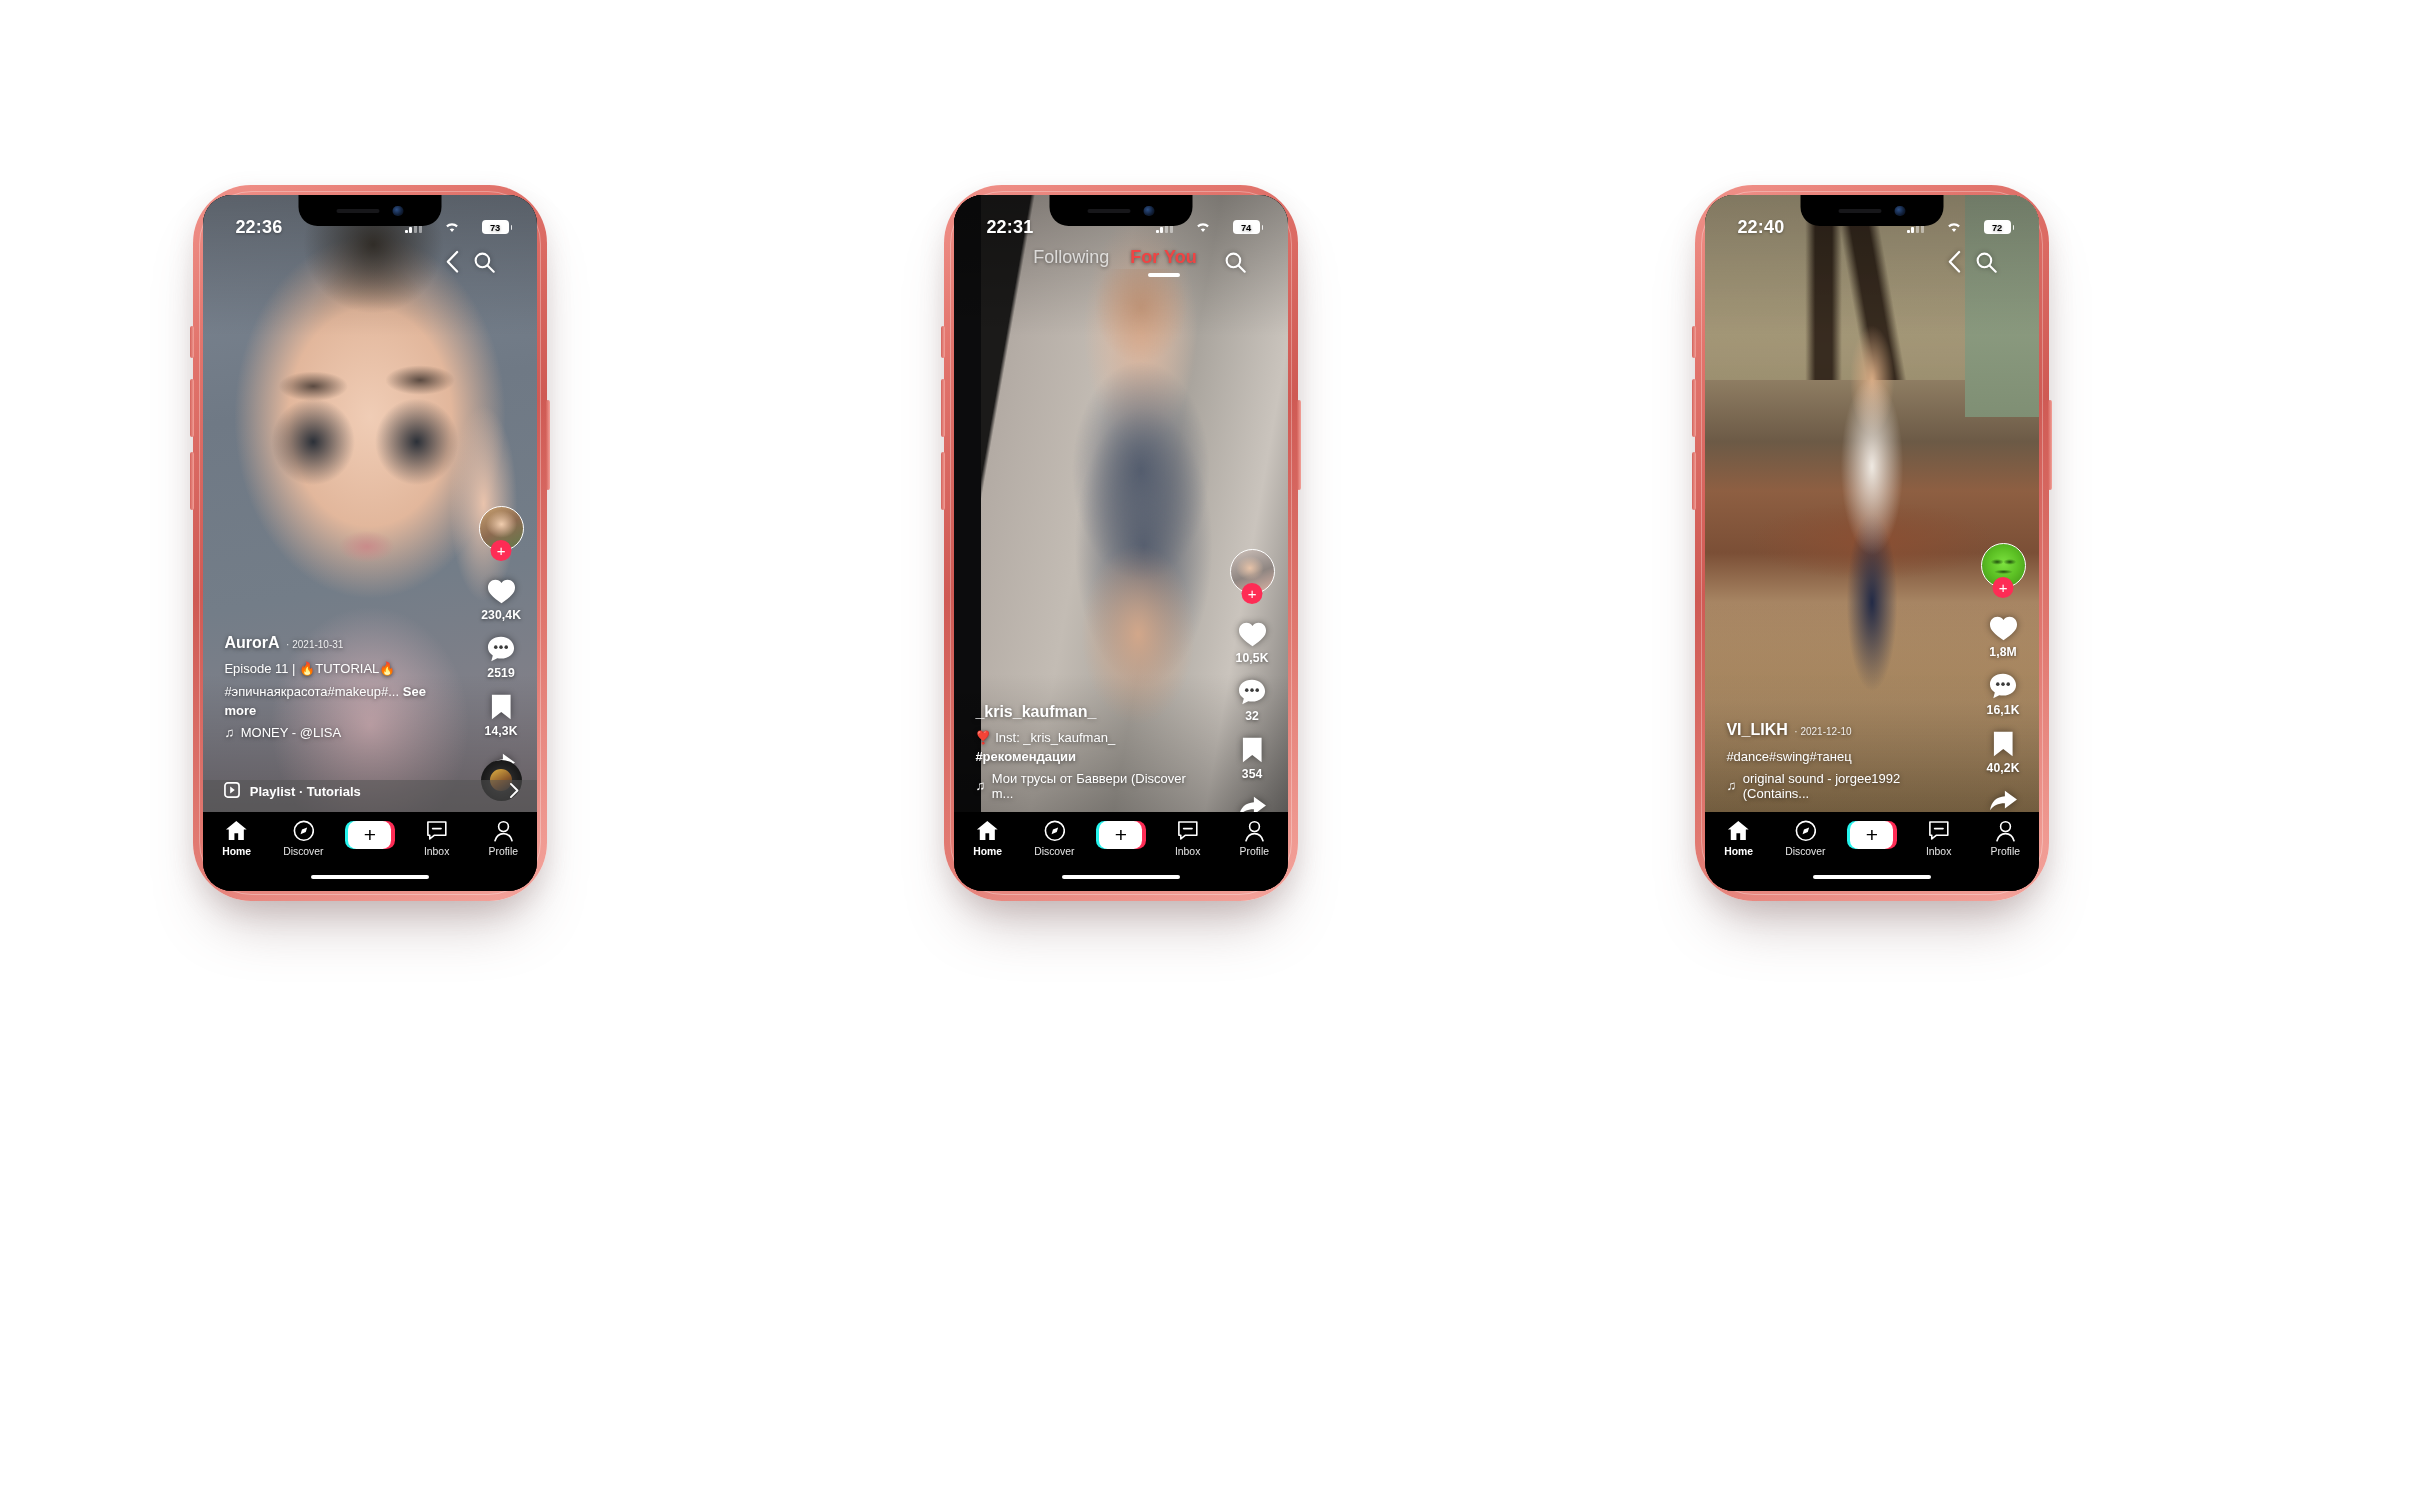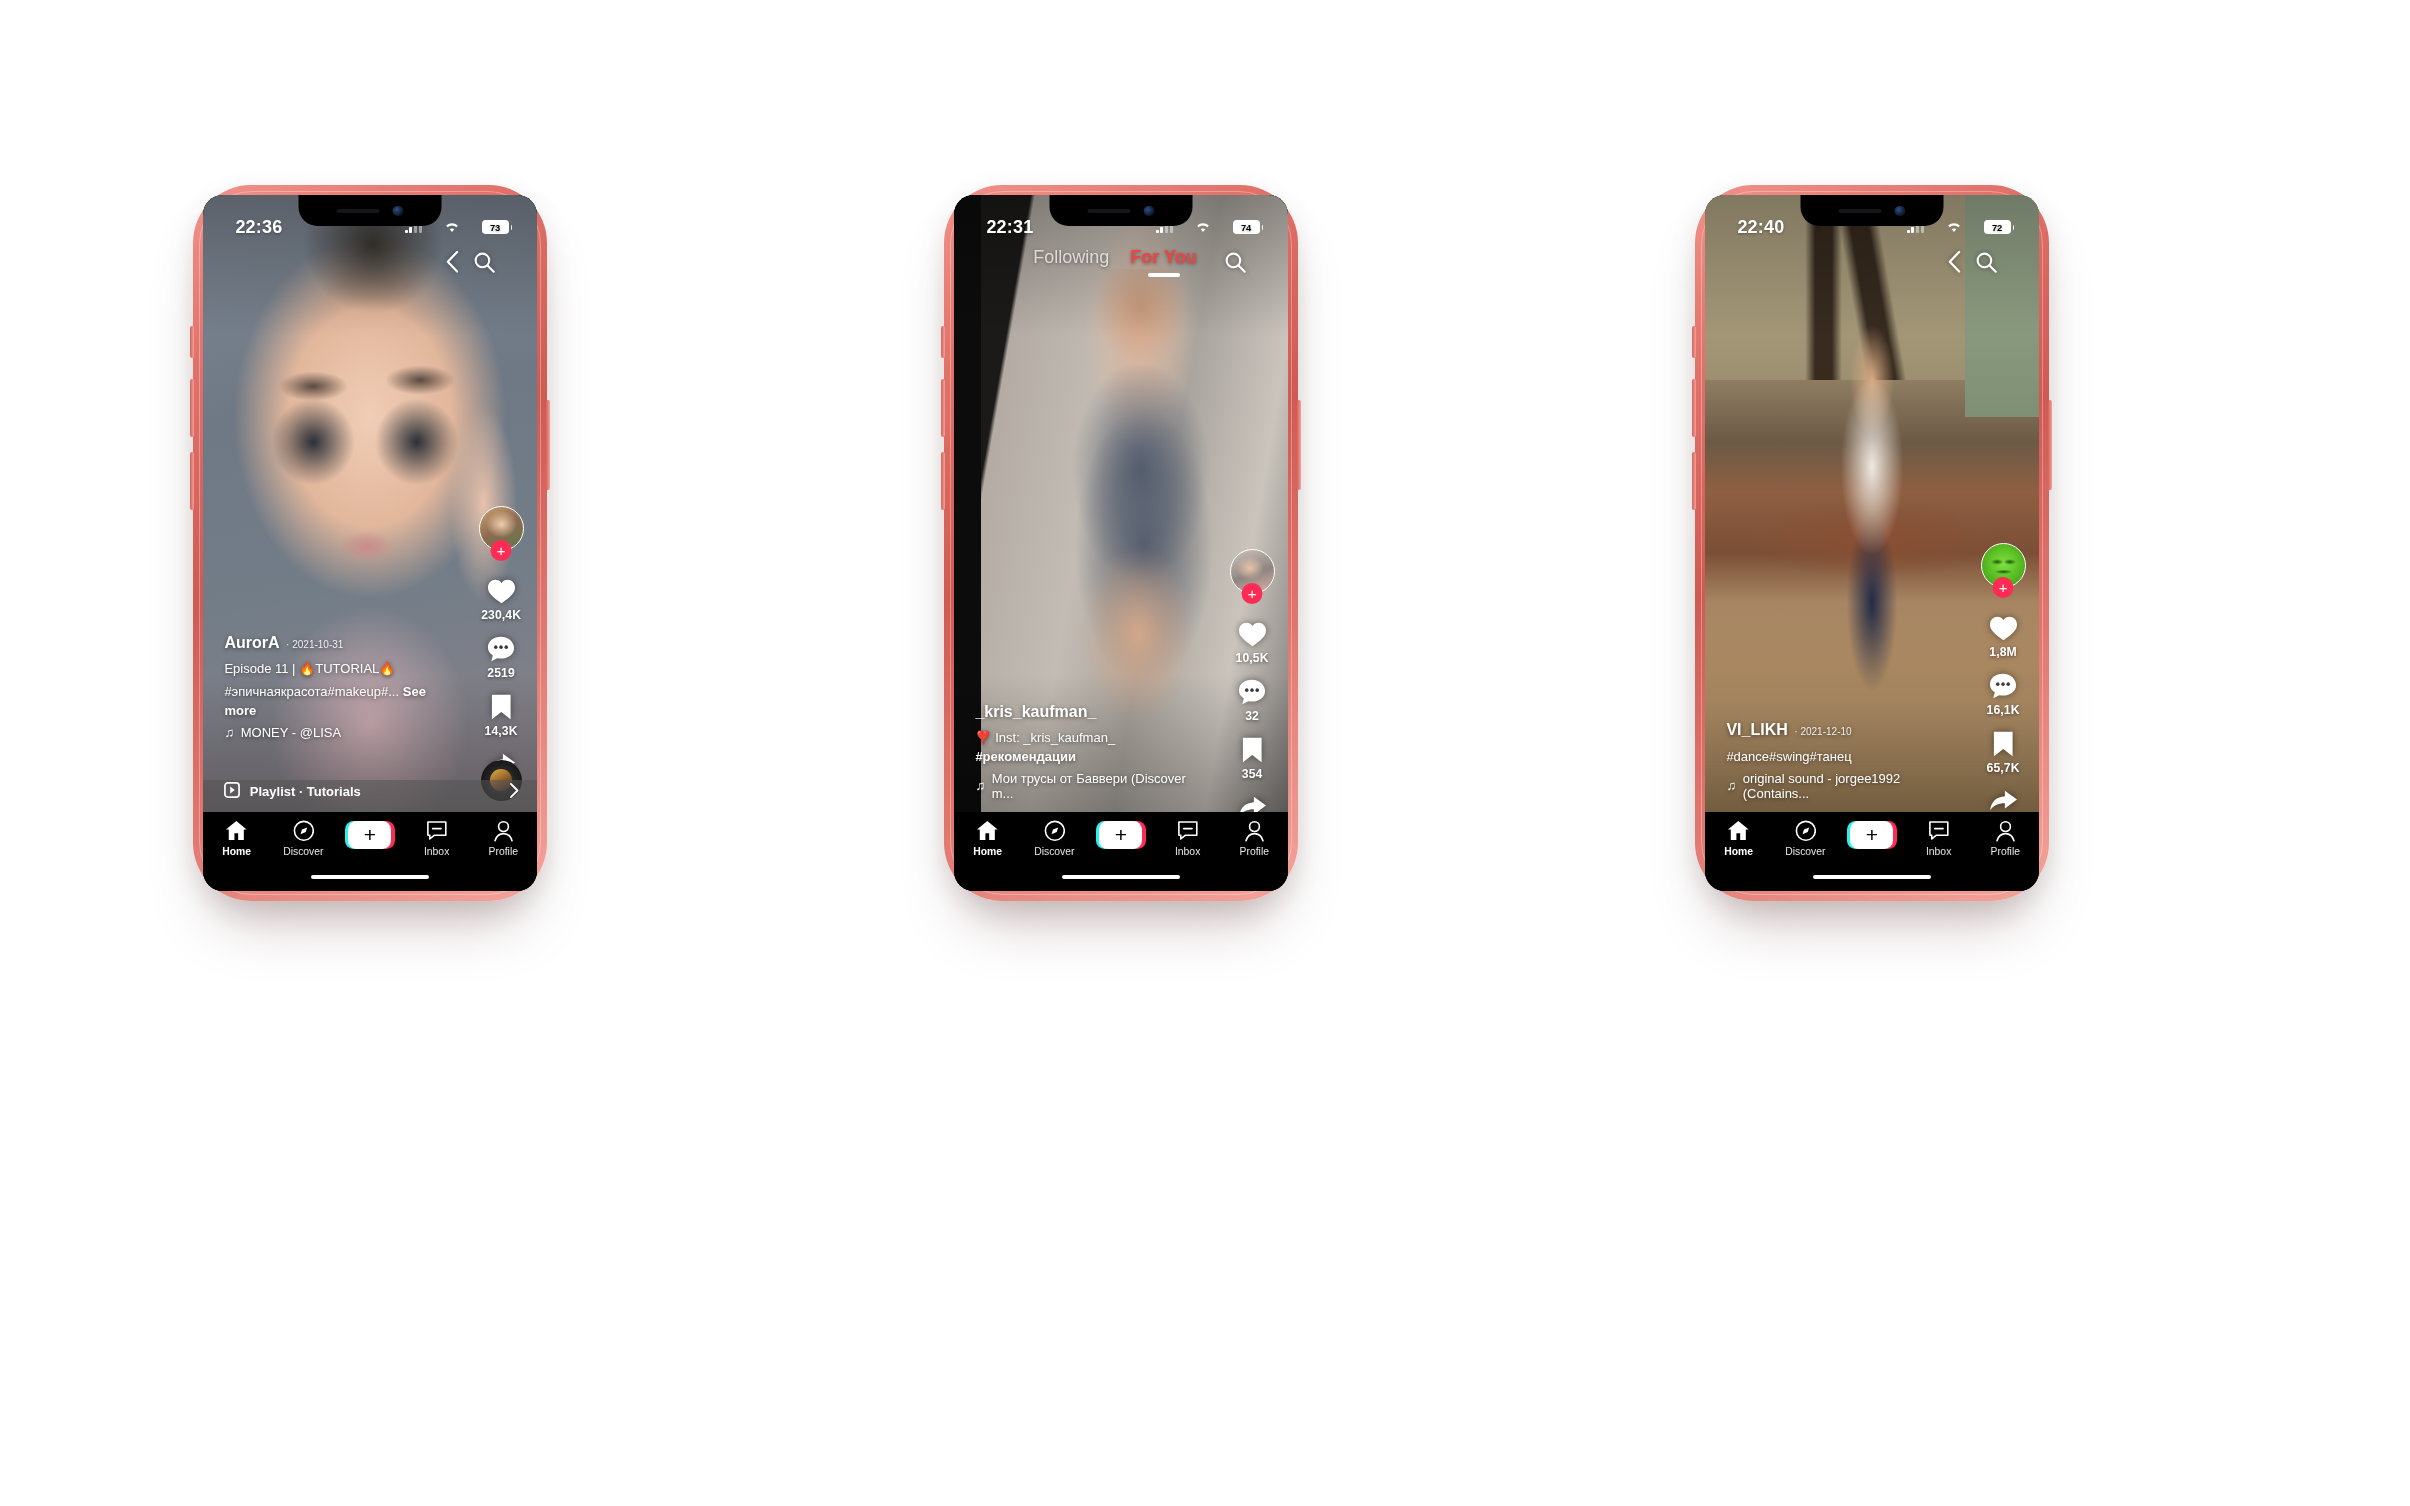--- a/index.html
+++ b/index.html
@@ -39,21 +39,21 @@
     background: linear-gradient(90deg,#d4625b,#f2a199);
   }
   .btn-mute  { left:-2.8px; top:141px;  height:32px; }
   .btn-volup { left:-2.8px; top:194px;  height:58px; }
   .btn-voldn { left:-2.8px; top:267px;  height:58px; }
   .btn-power { right:-2.8px; top:215px; height:90px; }
 
   .screen {
     position: relative;
     width: 100%; height: 100%;
-    border-radius: 20px;
+    border-radius: 29px;
     background: #000;
     overflow: hidden;
   }
 
   
   .video {
     position: absolute; left:0; right:0;
     top: 0; bottom: 79px;
     overflow: hidden;
     background:#000;
@@ -668,21 +668,21 @@
               <circle cx="10.4" cy="13" r="1.9" fill="#3a3a3a"></circle>
               <circle cx="16" cy="13" r="1.9" fill="#3a3a3a"></circle>
               <circle cx="21.6" cy="13" r="1.9" fill="#3a3a3a"></circle>
             </svg>
           <span class="rail-count">16,1K</span>
         </div>
         <div class="rail-item">
           <svg width="24.5" height="28" viewBox="0 0 26 30">
               <path d="M3 2h20v26l-10-7.6L3 28z" fill="#fff"></path>
             </svg>
-          <span class="rail-count">65,7K</span>
+          <span class="rail-count">40,2K</span>
         </div>
         <div class="rail-item">
           <svg width="31" height="26" viewBox="0 0 33 28">
               <path d="M18 3v6C9 9.6 3.6 14.4 2 24c3.4-5.2 8.6-7.7 16-7.7V22l13-9.6z" fill="#fff"></path>
             </svg>
           <span class="rail-count">128,6K</span>
         </div>
         <div class="disc">
           <div class="disc-inner disc-photo"></div>
         </div>

